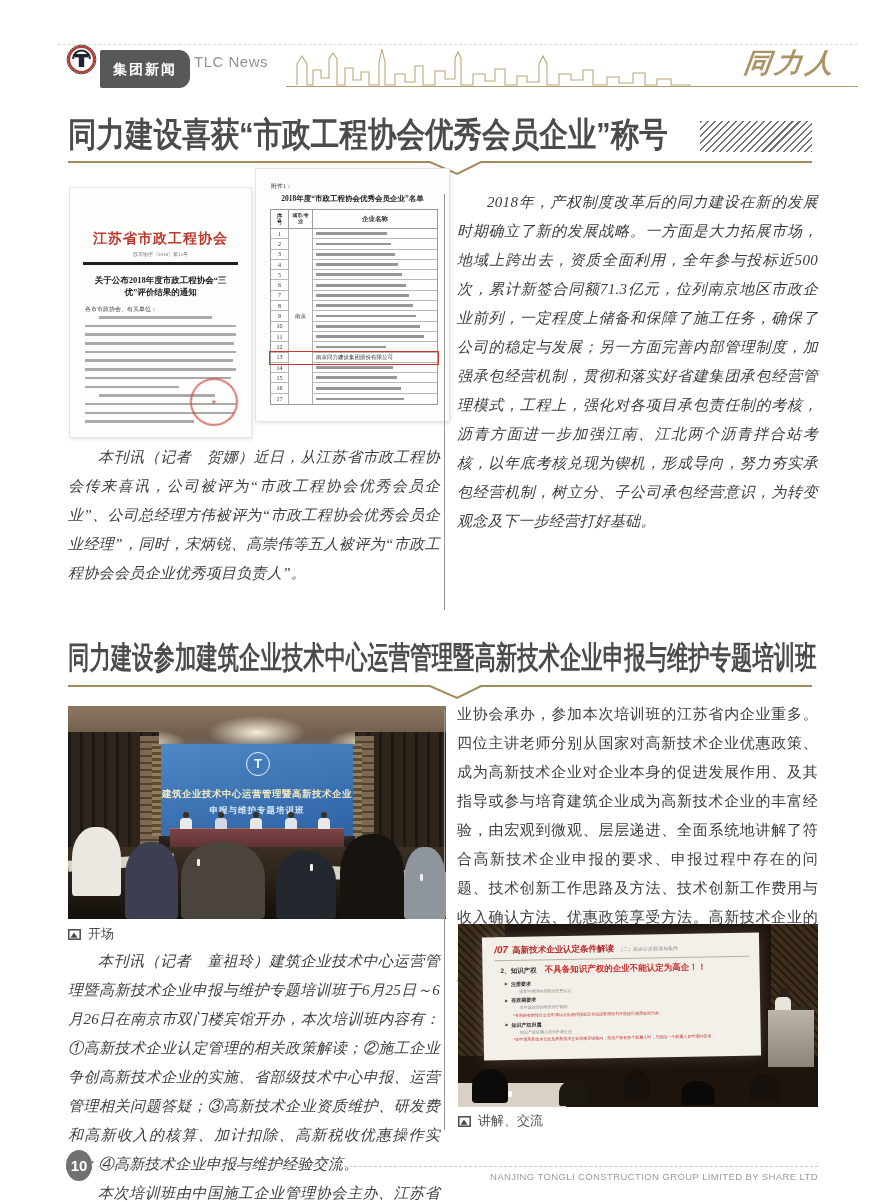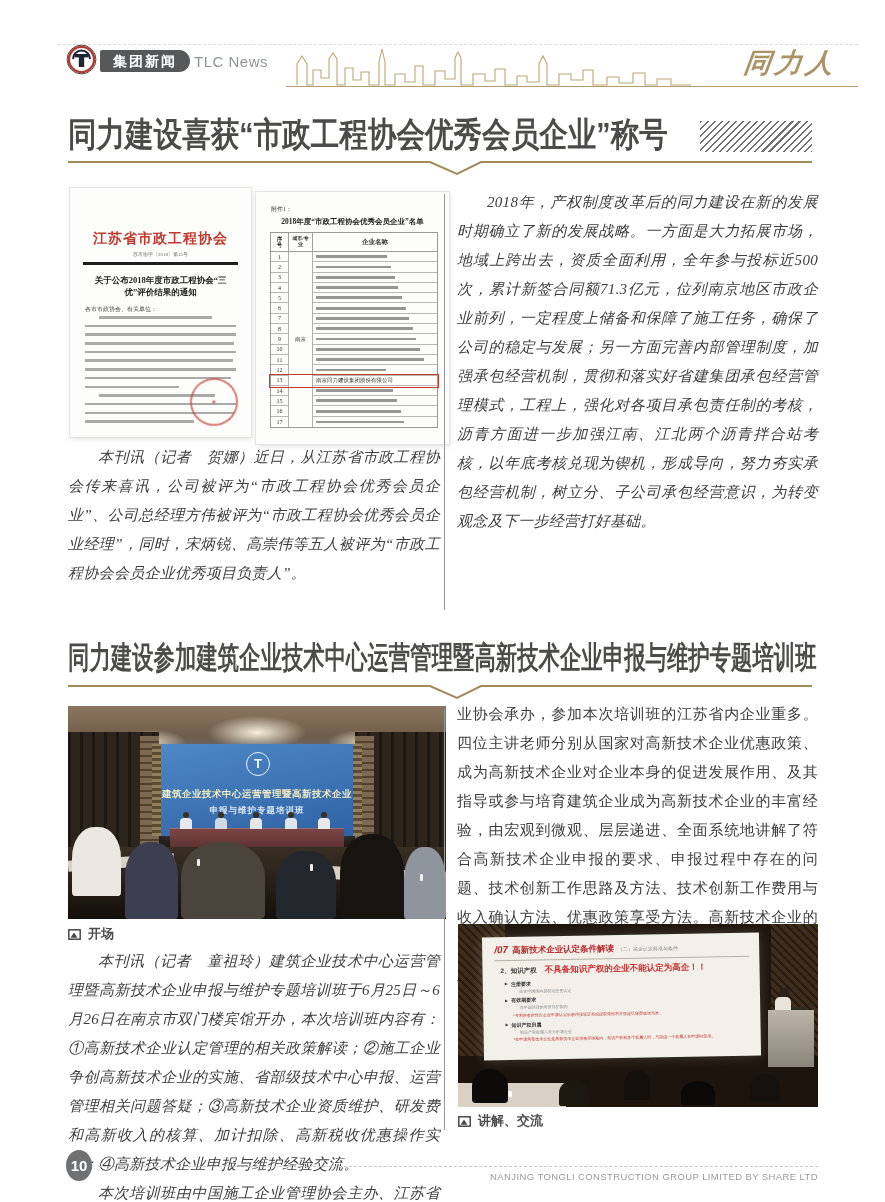--- a/index.html
+++ b/index.html
@@ -4,21 +4,21 @@
 <style>
   html,body{margin:0;padding:0;background:#e8e8e8;}
   .page{position:relative;width:885px;height:1202px;background:#ffffff;overflow:hidden;
         font-family:"Liberation Serif","DejaVu Serif",serif;}
   .abs{position:absolute;}
   .sans{font-family:"Liberation Sans","DejaVu Sans",sans-serif;}
 
   
   .top-dash{left:58px;top:44px;width:800px;border-top:1px dashed #dcdcdc;}
   .logo{left:66px;top:44px;width:31px;height:31px;}
-  .badge{left:100px;top:50px;height:22px;padding:0 13px;background:#57585a;color:#fff;
+  .badge{left:100px;top:50px;height:22px;padding:8px 13px;background:#57585a;color:#fff;
          font-weight:bold;font-size:14px;line-height:22px;letter-spacing:2px;
          border-radius:2px 11px 11px 2px;}
   .tlc{left:194px;top:53px;font-size:15px;color:#8f9396;letter-spacing:.5px;}
   .skyline{left:295px;top:44px;}
   .hdr-rule{left:286px;top:86px;width:572px;border-top:1.5px solid #b49c6e;}
   .masthead{left:744px;top:45px;font-style:italic;font-weight:bold;font-size:27px;
             color:#ab9364;letter-spacing:4px;transform:skewX(-7deg);}
 
   
   .t1{left:68px;top:112px;font-weight:800;font-size:34px;color:#4b4b49;white-space:nowrap;
@@ -31,21 +31,21 @@
 
   
   .btxt p{margin:0;text-align:justify;font-size:15px;line-height:29px;color:#3d3d3d;
           letter-spacing:.3px;}
   .ind{text-indent:2em;font-style:italic;}
   .divider{width:1px;background:#979797;}
 
   
   .doc{background:#fdfdfb;box-shadow:0 0 0 1px #e4e4e0,1px 2px 5px rgba(0,0,0,.13);}
   .doc1{left:70px;top:188px;width:181px;height:249px;}
-  .doc2{left:256px;top:192px;width:193px;height:252px;}
+  .doc2{left:256px;top:169px;width:193px;height:252px;}
   .d1-org{top:42px;left:0;width:100%;text-align:center;color:#c0392f;font-weight:bold;
           font-size:14px;letter-spacing:1px;}
   .d1-ref{top:63px;left:0;width:100%;text-align:center;font-size:5px;color:#666;}
   .d1-bar{top:74px;left:13px;width:155px;height:3px;background:#1e1e1e;}
   .d1-title{top:86px;left:22px;width:137px;font-weight:bold;font-size:8.5px;line-height:12px;
             text-align:center;color:#222;}
   .d1-salute{top:117px;left:15px;font-size:6px;color:#444;}
   .d1-body{top:128px;left:15px;width:151px;filter:blur(.3px);}
   .sm{height:2.6px;background:#8e8e8e;opacity:.75;margin-bottom:6.1px;}
   .stamp{right:13px;bottom:11px;width:44px;height:44px;border:2.5px solid rgba(197,57,47,.65);
@@ -128,21 +128,21 @@
   .p2-head{position:absolute;border-radius:50% 50% 10% 10%;}
   .p2-presenter-head{left:89.5%;top:35%;width:9px;height:9px;border-radius:50%;background:#2a211a;}
   .p2-presenter-body{left:88%;top:40%;width:16px;height:13px;border-radius:5px 5px 0 0;background:#e9e4da;}
   .p2-podium{left:86%;top:47%;width:13%;height:31%;background:linear-gradient(#bcb5a8,#8b8478);}
   .p2-laptop{left:88%;top:45.5%;width:9%;height:3.5%;background:#2e2a24;}
   .p2-cloth{left:0;top:87%;width:30%;height:13%;background:#d9d2c4;}
   .cup{position:absolute;width:4px;height:6px;background:#fdfdfd;border-radius:1px;}
 
   
   .caption{display:flex;align-items:center;gap:7px;font-size:13px;color:#4d4d4d;
-      font-family:"Liberation Sans","DejaVu Sans",sans-serif;font-weight:bold;}
+      font-family:"Liberation Sans","DejaVu Sans",sans-serif;}
   .cap1{left:68px;top:925px;} .cap2{left:458px;top:1112px;}
   .pgnum{left:66px;top:1150px;width:26px;height:31px;border-radius:50%;background:#6f7173;
       color:#fff;font-weight:bold;font-size:15px;line-height:31px;text-align:center;}
   .foot-dash{left:98px;top:1166px;width:720px;border-top:1px dashed #c7c7c7;}
   .company{right:67px;top:1171px;font-size:9.5px;color:#9b9b9b;letter-spacing:.4px;}
 </style>
 </head>
 <body>
 
 <div class="page">

